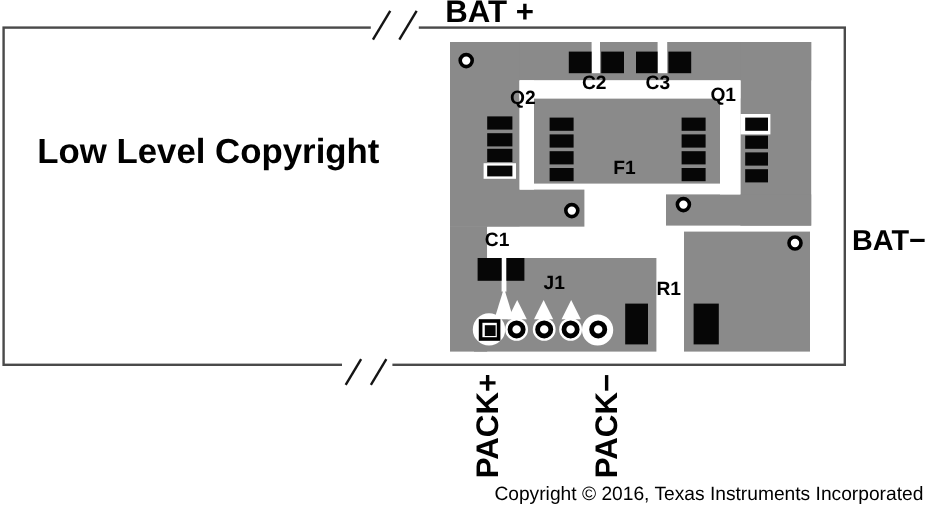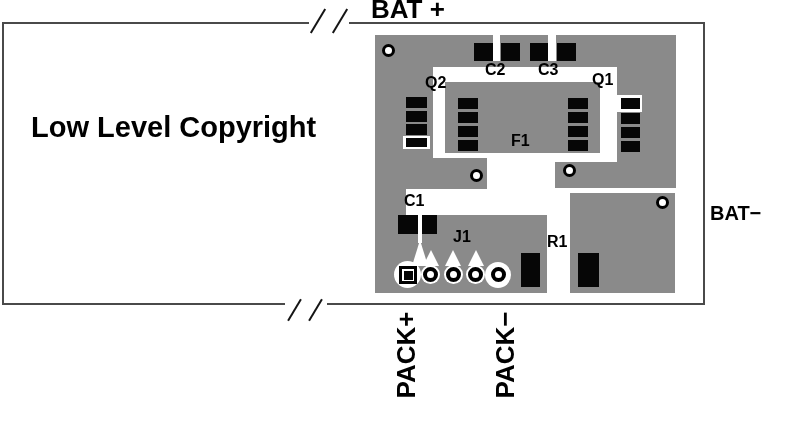--- a/index.html
+++ b/index.html
@@ -37,21 +37,21 @@
     <div class="slash" style="left:326px;top:20px;"></div>
   </div>
 
   <div>
     <div class="white" style="left:285px;top:302px;width:42px;height:5px;"></div>
     <div class="slash" style="left:282px;top:309px;width:25px;"></div>
     <div class="slash" style="left:303px;top:309px;width:25px;"></div>
   </div>
 
   <div class="big" style="left:371px;top:-5px;font-size:26px;line-height:28px;">BAT +</div>
-  <div class="big" style="left:710px;top:200px;font-size:20px;line-height:26px;">BAT−</div>
+  <div class="big" style="left:710px;top:188px;font-size:24px;line-height:26px;">BAT−</div>
   <div class="vlabel" style="left:356px;top:342px;">PACK+</div>
   <div class="vlabel" style="left:455px;top:342px;">PACK−</div>
 
   <div>
     <div class="gray" style="left:375px;top:35px;width:301px;height:32px;"></div>
     <div class="gray" style="left:375px;top:35px;width:58px;height:154px;"></div>
     <div class="gray" style="left:375px;top:158px;width:112px;height:31px;"></div>
     <div class="gray" style="left:445px;top:82px;width:155px;height:71px;"></div>
     <div class="gray" style="left:617px;top:35px;width:59px;height:153px;"></div>
     <div class="gray" style="left:555px;top:162px;width:121px;height:26px;"></div>
@@ -129,14 +129,15 @@
     <div class="reflabel" style="left:485px;top:62px;">C2</div>
     <div class="reflabel" style="left:538px;top:62px;">C3</div>
     <div class="reflabel" style="left:425px;top:75px;">Q2</div>
     <div class="reflabel" style="left:592px;top:72px;">Q1</div>
     <div class="reflabel" style="left:511px;top:133px;">F1</div>
     <div class="reflabel" style="left:404px;top:193px;">C1</div>
     <div class="reflabel" style="left:453px;top:229px;">J1</div>
     <div class="reflabel" style="left:547px;top:234px;">R1</div>
   </div>
 
+  <div class="copyright" style="left:412px;top:403px;">Copyright © 2016, Texas Instruments Incorporated</div>
 
 </div>
 
 </body></html>

